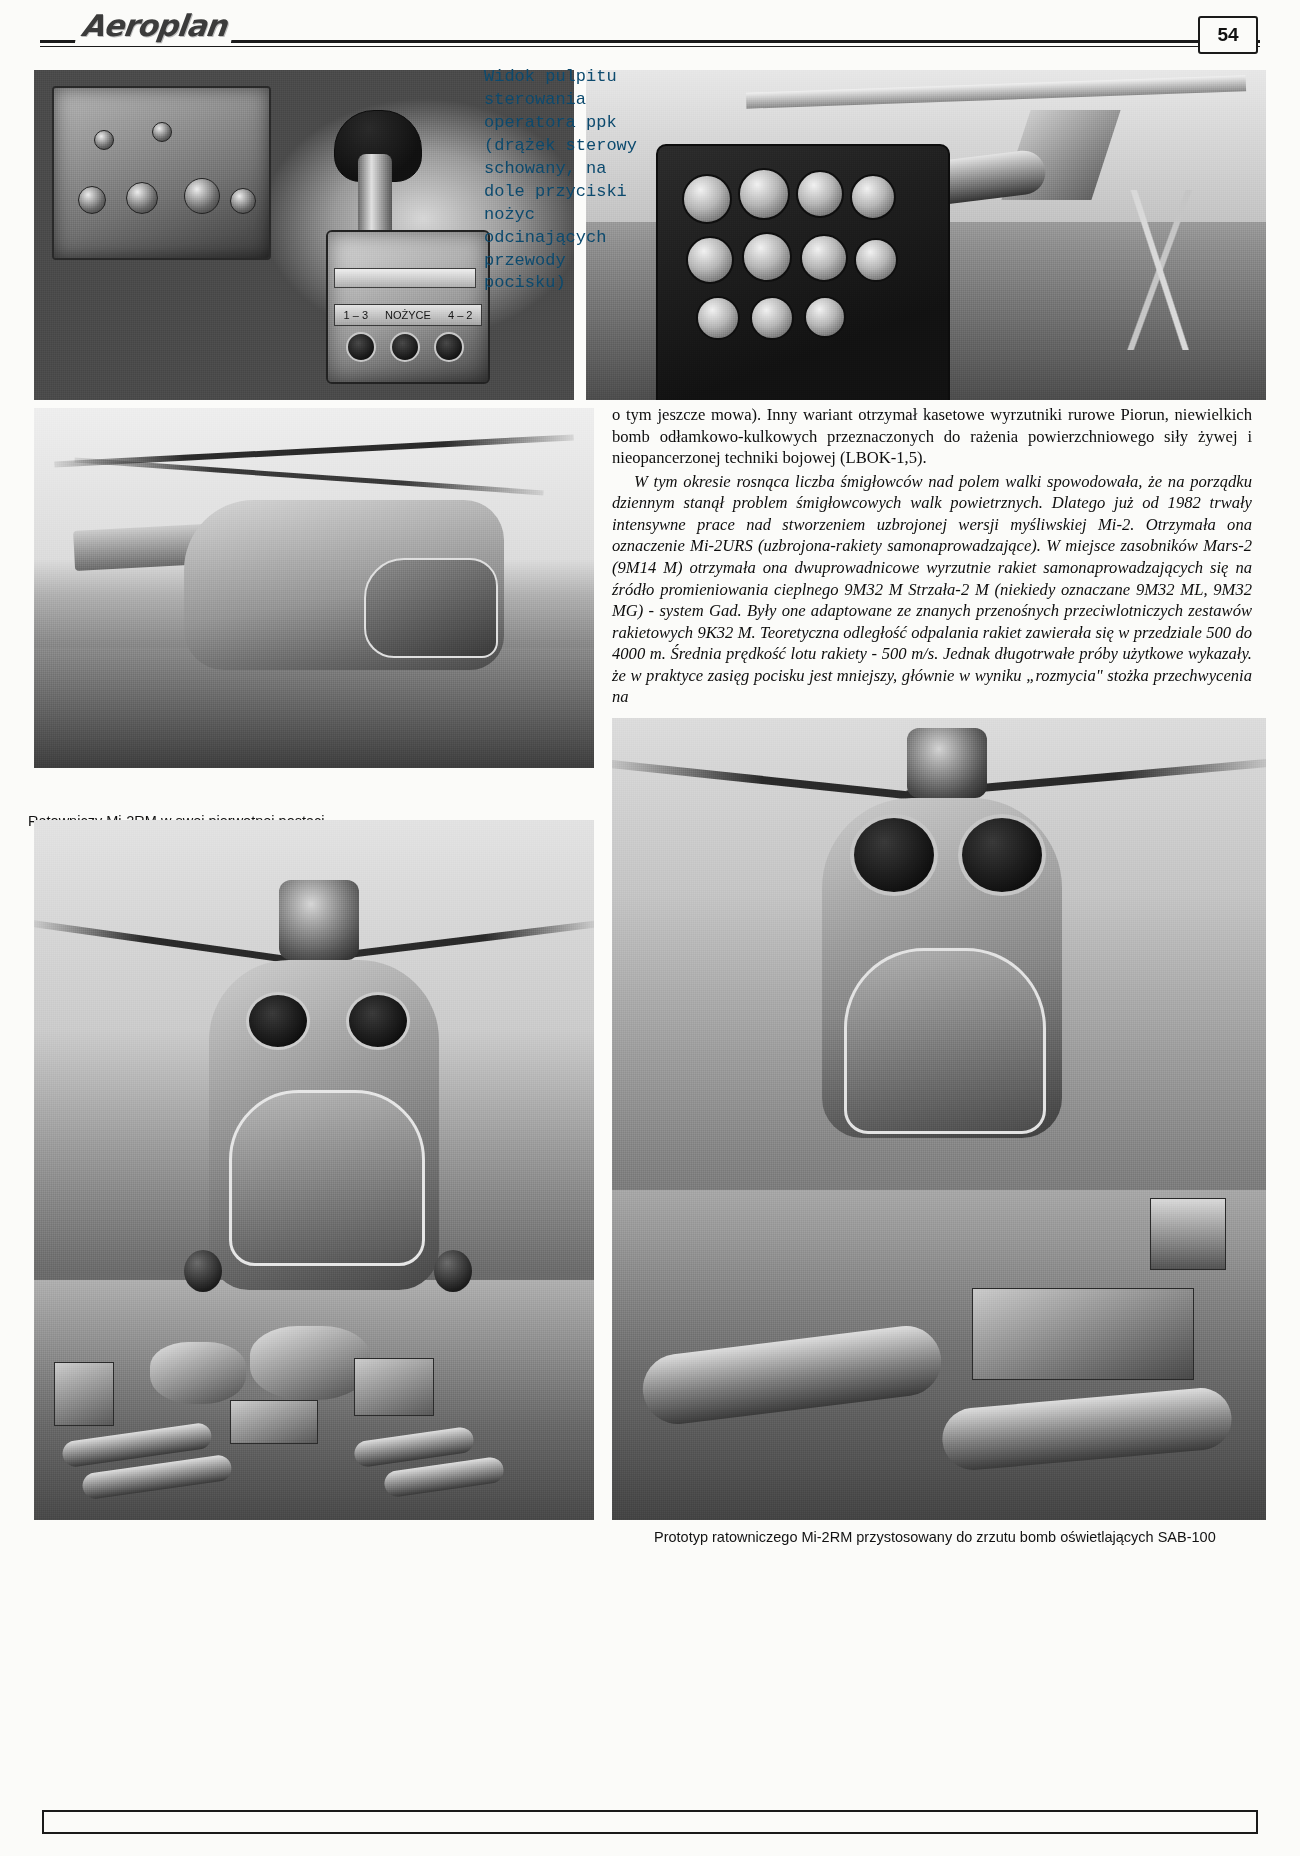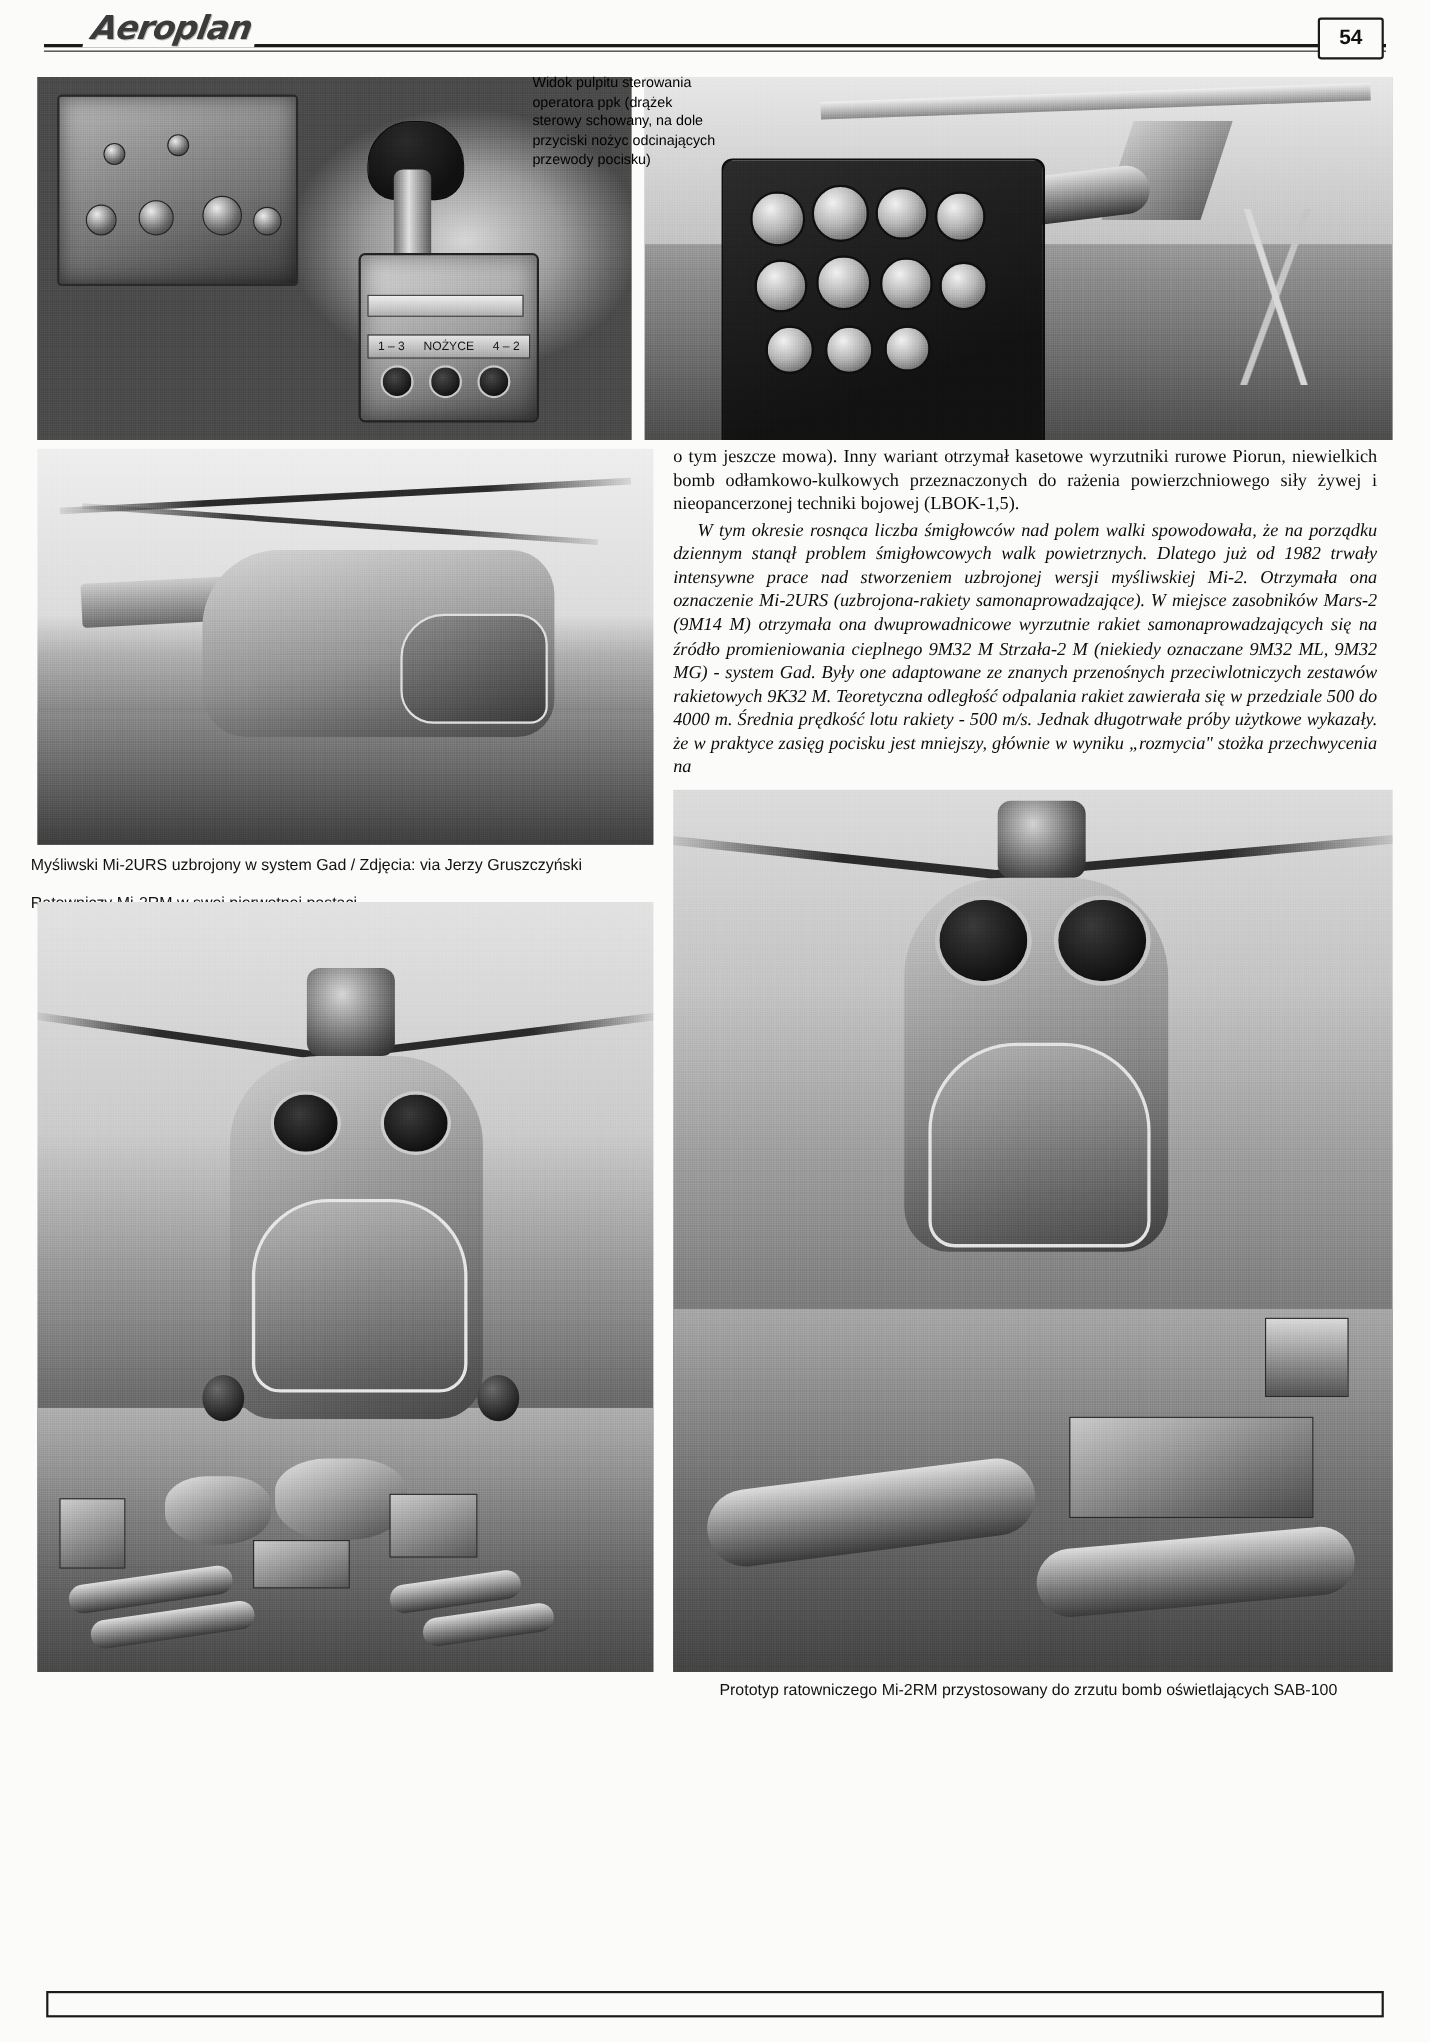--- a/index.html
+++ b/index.html
@@ -380,23 +380,23 @@
   
   .caption {
     position: absolute;
     font-family: "Liberation Sans", sans-serif;
     font-size: 14.5px;
     color: #121212;
     line-height: 1.32;
   }
   .photo-caption-overlay {
     position: absolute;
-    font-family: Liberation Sans, sans-serif;
-    font-size: 13px;
-    color: #000000;
+    font-family: Liberation Mono, monospace;
+    font-size: 17px;
+    color: #0c4a6e;
     line-height: 1.35;
   }
   #cap-console {
     left: 484px; top: 66px; width: 168px;
     text-align: left;
   }
   #cap-luneta {
     left: 484px; top: 214px; width: 168px;
     text-align: right;
   }
@@ -489,21 +489,20 @@
   <div class="photo" id="photo-urs">
     <div class="ground"></div>
     <div class="tail"></div>
     <div class="body"></div>
     <div class="glass"></div>
     <div class="rotor"></div>
     <div class="rotor2"></div>
     <div class="grain"></div>
   </div>
 
-  <div class="caption" id="cap-urs">Myśliwski Mi-2URS uzbrojony w system Gad / Zdjęcia: via Jerzy Gruszczyński</div>
   <div class="caption" id="cap-rm">Ratowniczy Mi-2RM w swej pierwotnej postaci</div>
 
   <div class="photo" id="photo-rm">
     <div class="apron"></div>
     <div class="rotorL"></div>
     <div class="rotorR"></div>
     <div class="hub"></div>
     <div class="fuselage"></div>
     <div class="intakeL"></div>
     <div class="intakeR"></div>

